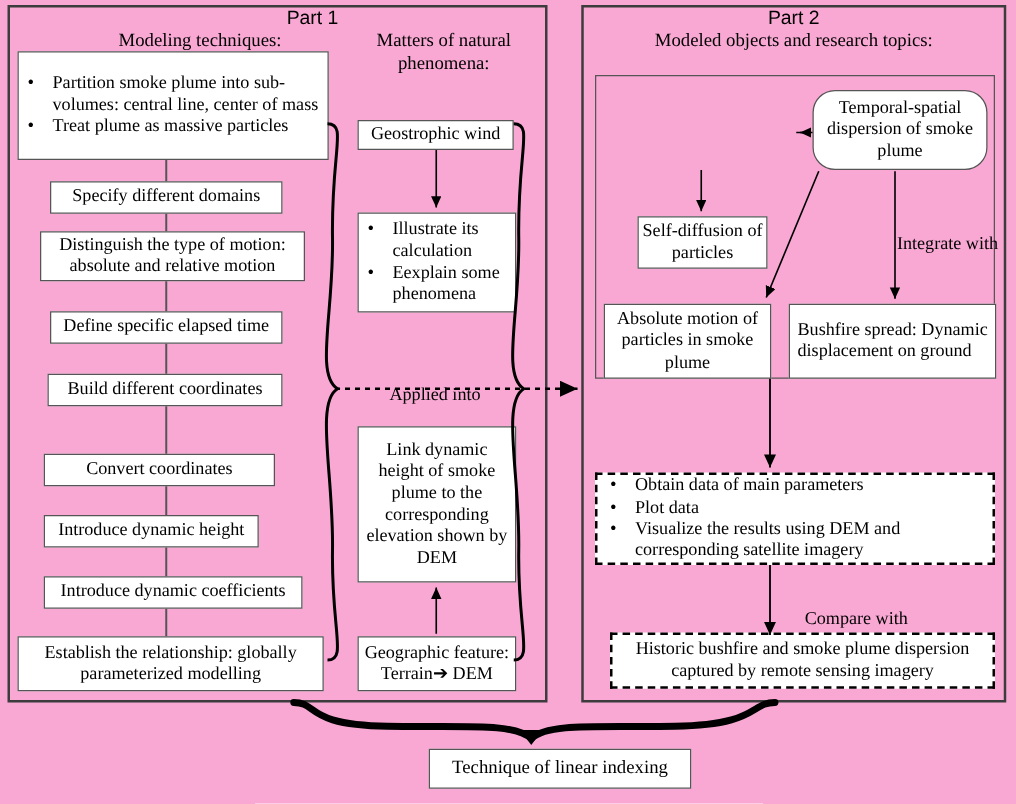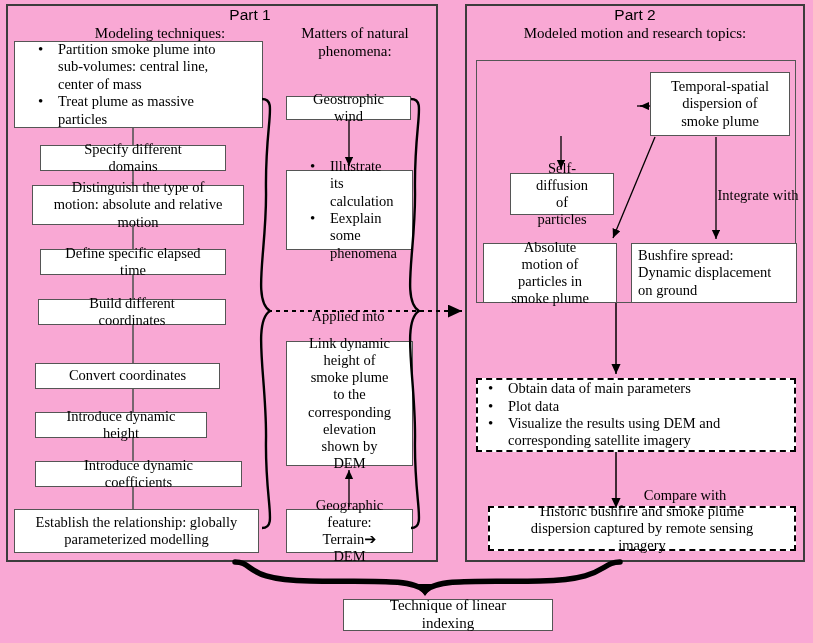--- a/index.html
+++ b/index.html
@@ -29,21 +29,21 @@
     position: absolute;
     border: 1.5px solid #555555;
     box-sizing: border-box;
     background: #ffffff;
     display: flex;
     align-items: center;
     justify-content: center;
     text-align: center;
     line-height: 1.18;
     font-size: 14.5px;
-    padding: 1px 19px;
+    padding: 1px 3px;
   }
   .box.left-align {
     justify-content: flex-start;
     text-align: left;
   }
   .box.dashed {
     border: 2px dashed #000000;
     justify-content: flex-start;
     text-align: left;
   }
@@ -156,26 +156,26 @@
   <div class="label" style="left:293px; top:296px; width:110px;">Applied into</div>
 
   <div class="box" style="left:286px; top:341px; width:127px; height:125px;">Link dynamic height of smoke plume to the corresponding elevation shown by DEM</div>
 
   <div class="box" style="left:286px; top:509px; width:127px; height:44px;">Geographic feature: Terrain➔ DEM</div>
 
   <div class="frame" style="left:465px; top:4px; width:340px; height:558px;"></div>
 
   <div class="part-title" style="left:585px; top:6px; width:100px;">Part 2</div>
 
-  <div class="heading" style="left:490px; top:24px; width:290px;">Modeled motion and research topics:</div>
+  <div class="heading" style="left:490px; top:24px; width:290px;">Modeled objects and research topics:</div>
 
   <div class="plain-frame" style="left:476px; top:60px; width:320px; height:243px;"></div>
 
 
-  <div class="box" style="left:650px; top:72px; width:140px; height:64px;">Temporal-spatial dispersion of smoke plume</div>
+  <div class="box" style="left:650px; top:72px; width:140px; height:64px;border-radius:18px;">Temporal-spatial dispersion of smoke plume</div>
 
   <div class="box left-align" style="left:483px; top:243px; width:134px; height:60px; justify-content:center; text-align:center;">
     <span class="stack-text">Absolute motion of particles in smoke plume</span>
   </div>
 
   <div class="box" style="left:510px; top:173px; width:104px; height:42px;">Self-diffusion of particles</div>
 
   <div class="box left-align" style="left:631px; top:243px; width:166px; height:60px; padding-left:6px;">
     <span class="stack-text">Bushfire spread: Dynamic displacement on ground</span>
   </div>

